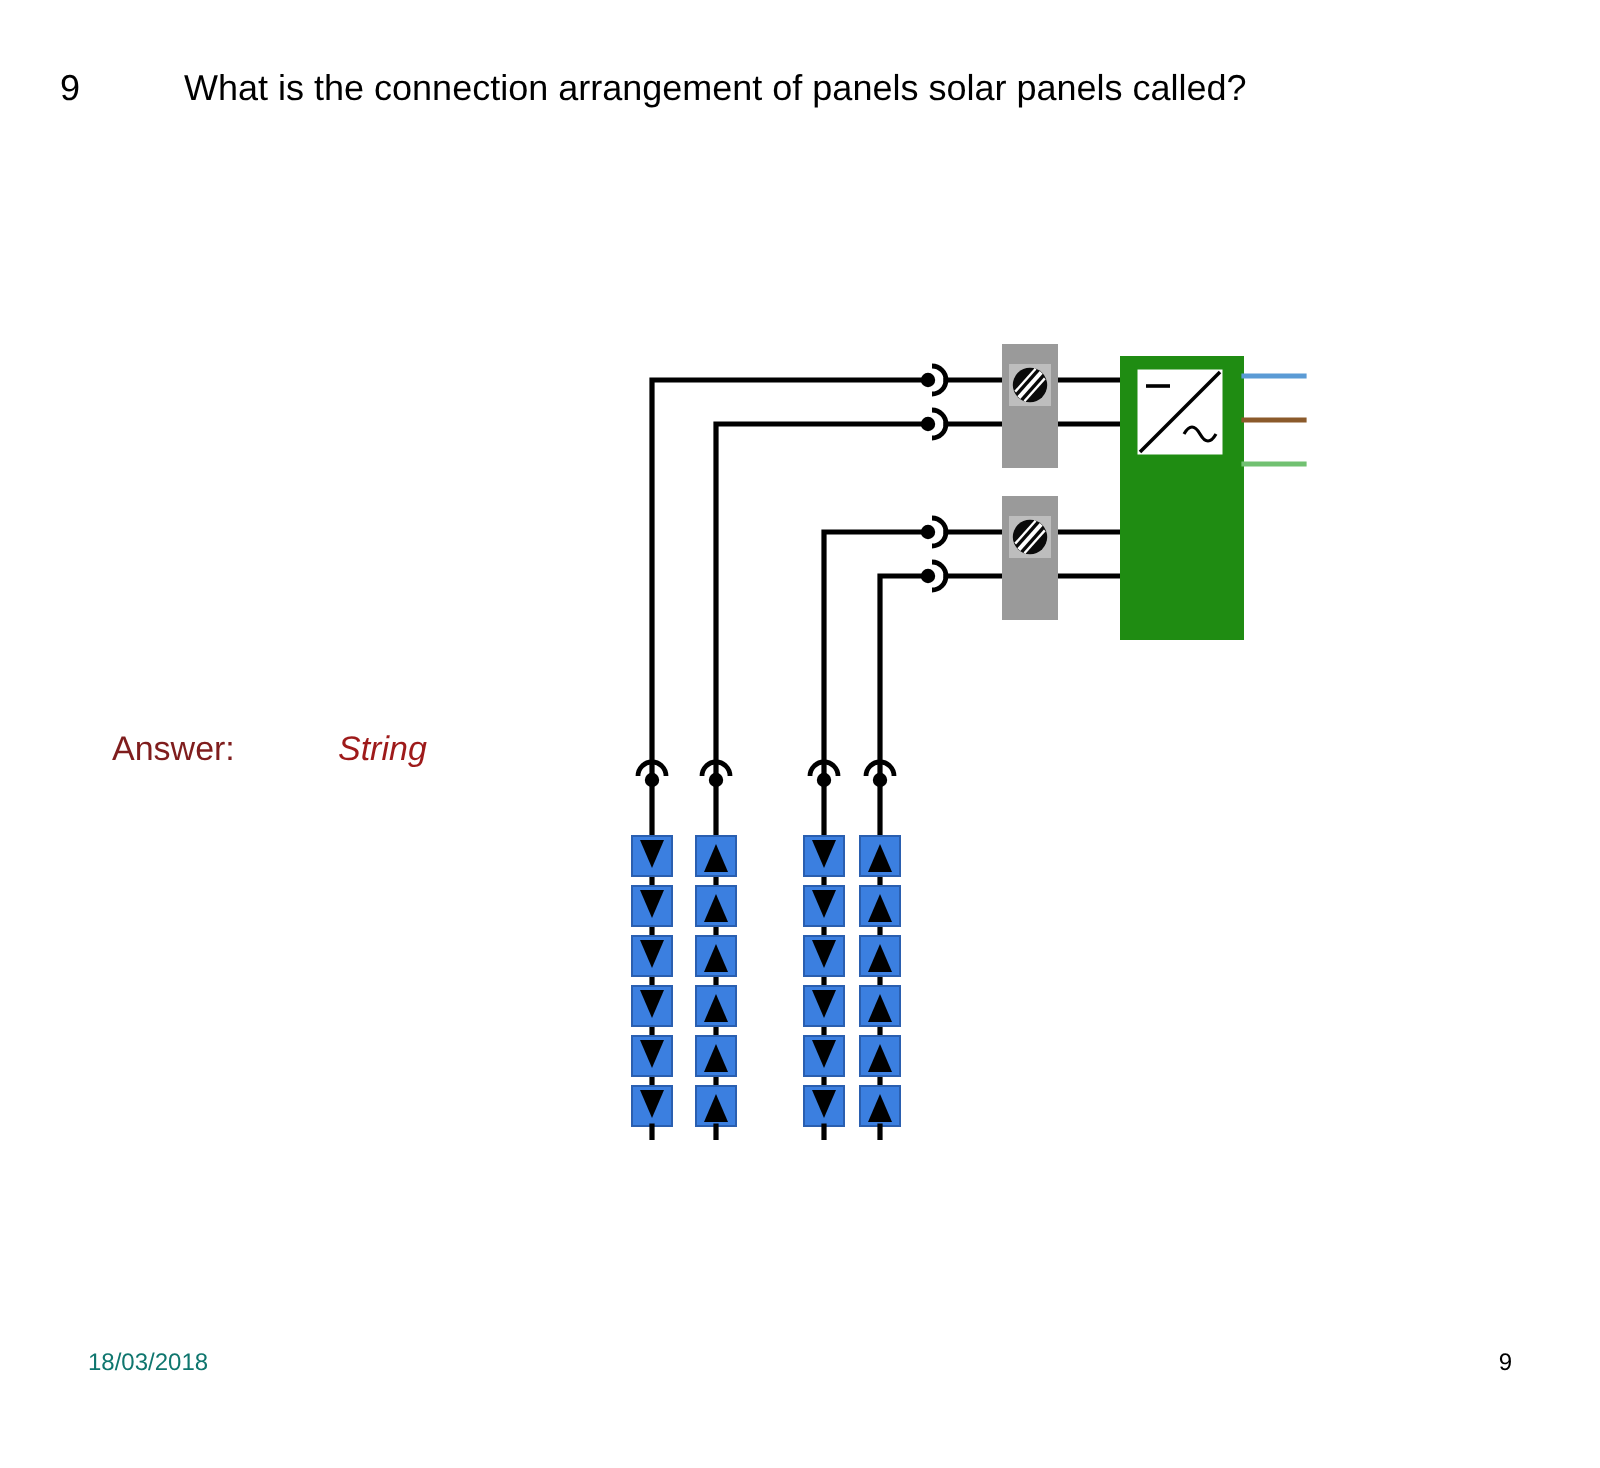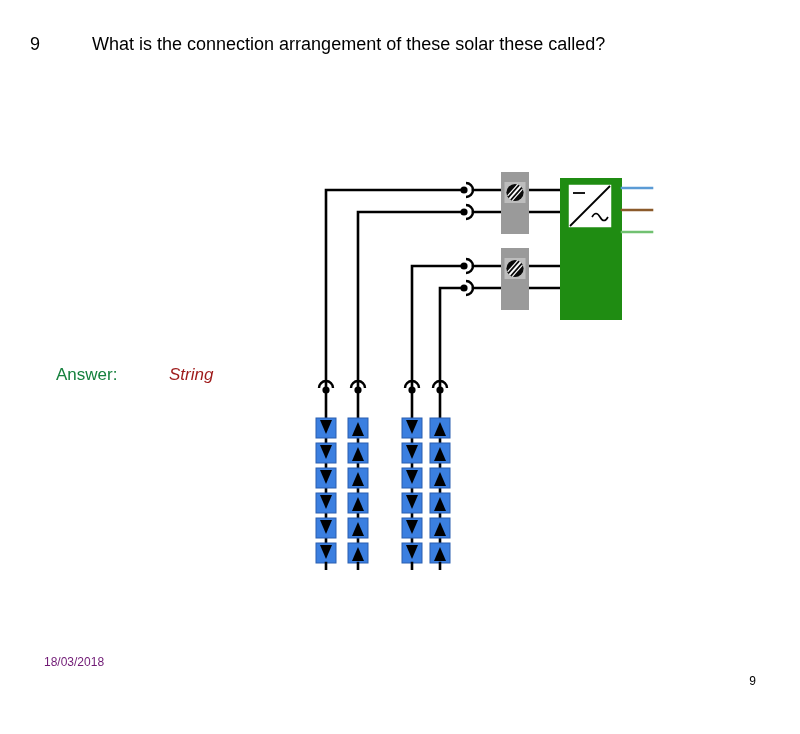--- a/index.html
+++ b/index.html
@@ -51,21 +51,21 @@
     left: 56px;
     top: 363px;
     height: 24px;
   }
   #answer-label {
     position: absolute;
     left: 0px;
     top: 0px;
     font-size: 17px;
     line-height: 24px;
-    color: #15803d;
+    color: #7f1d1d;
   }
   #answer-value {
     position: absolute;
     left: 113px;
     top: 0px;
     font-size: 17px;
     line-height: 24px;
     color: #9e1a1a;
     font-style: italic;
   }
@@ -77,43 +77,43 @@
     top: 160px;
     width: 360px;
     height: 410px;
   }
   #diagram svg { display: block; }
 
   
   #footer-date {
     position: absolute;
     left: 44px;
-    top: 654px;
+    top: 673px;
     font-size: 12px;
     line-height: 16px;
-    color: #701a75;
+    color: #0f766e;
   }
   #footer-page {
     position: absolute;
     right: 44px;
     top: 673px;
     font-size: 12px;
     line-height: 16px;
     color: #000000;
     text-align: right;
   }
 </style>
 </head>
 <body>
 
 <div id="slide">
 
   <div id="question-block">
     <div id="question-number">9</div>
-    <div id="question-text">What is the connection arrangement of these solar these called?</div>
+    <div id="question-text">What is the connection arrangement of panels solar panels called?</div>
   </div>
 
   <div id="answer-row">
     <div id="answer-label">Answer:</div>
     <div id="answer-value">String</div>
   </div>
 
   <div id="diagram">
     <svg width="360" height="410" viewBox="0 0 360 410" xmlns="http://www.w3.org/2000/svg">
 

